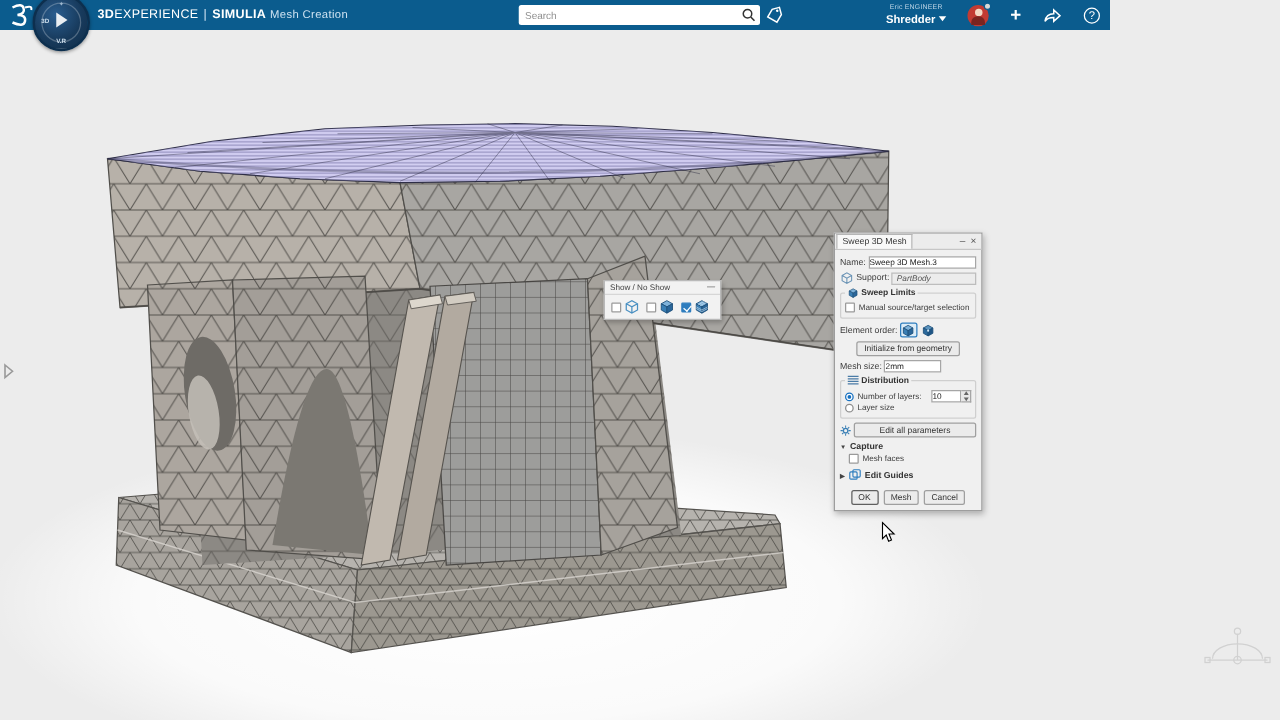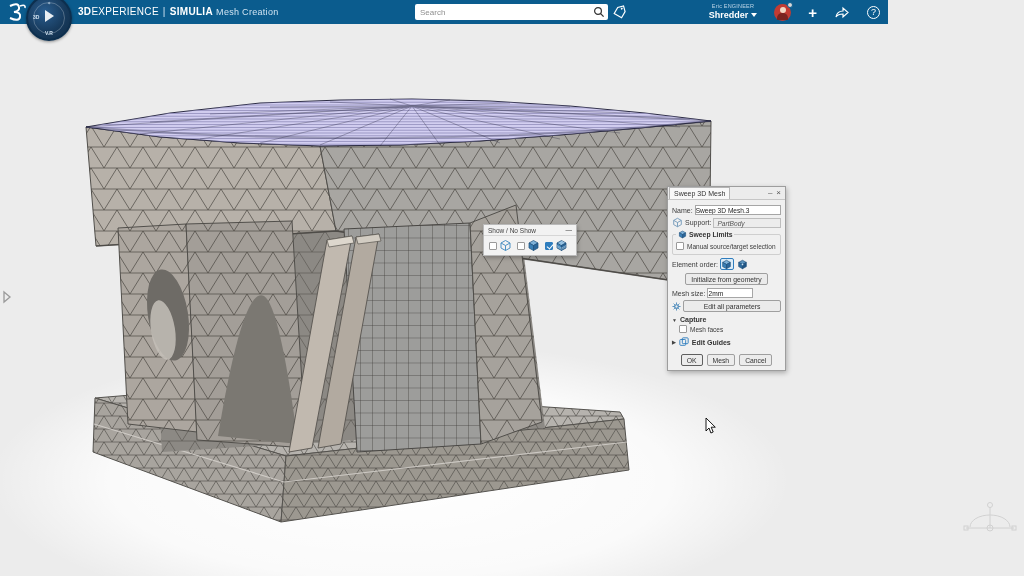--- a/index.html
+++ b/index.html
@@ -347,20 +347,43 @@
         </div>
       </div>
 
       <button class="dbtn">Initialize from geometry</button>
 
       <div class="drow">
         <span class="dlbl">Mesh size:</span>
         <input class="dinput" style="width: 46px;" value="2mm">
       </div>
 
+      <div class="groupbox">
+        <div class="legend">
+          <svg width="9" height="8" viewBox="0 0 9 8">
+            <path d="M0,1 H9 M0,3 H9 M0,5 H9 M0,7 H9" stroke="#4a7ba6" stroke-width="1"></path>
+          </svg>
+          <span>Distribution</span>
+        </div>
+        <div class="chkrow">
+          <div class="radio sel"></div>
+          <span class="lbl">Number of layers:</span>
+          <div class="spin">
+            <input class="dinput" value="10" style="">
+            <div class="spin-arrows">
+              <div class="tri-up"></div>
+              <div class="tri-dn"></div>
+            </div>
+          </div>
+        </div>
+        <div class="chkrow">
+          <div class="radio"></div>
+          <span class="lbl">Layer size</span>
+        </div>
+      </div>
 
       <div class="drow">
         <svg width="9" height="9" viewBox="0 0 10 10">
           <circle cx="5" cy="5" r="2" fill="none" stroke="#3a7fb5" stroke-width="1.2"></circle>
           <path d="M5,0.5 V2.5 M5,7.5 V9.5 M0.5,5 H2.5 M7.5,5 H9.5 M1.8,1.8 L3.2,3.2 M6.8,6.8 L8.2,8.2 M8.2,1.8 L6.8,3.2 M3.2,6.8 L1.8,8.2" stroke="#3a7fb5" stroke-width="0.9"></path>
         </svg>
         <button class="dbtn" style="margin:0; flex:1">Edit all parameters</button>
       </div>
 
       <div class="sec-head">

